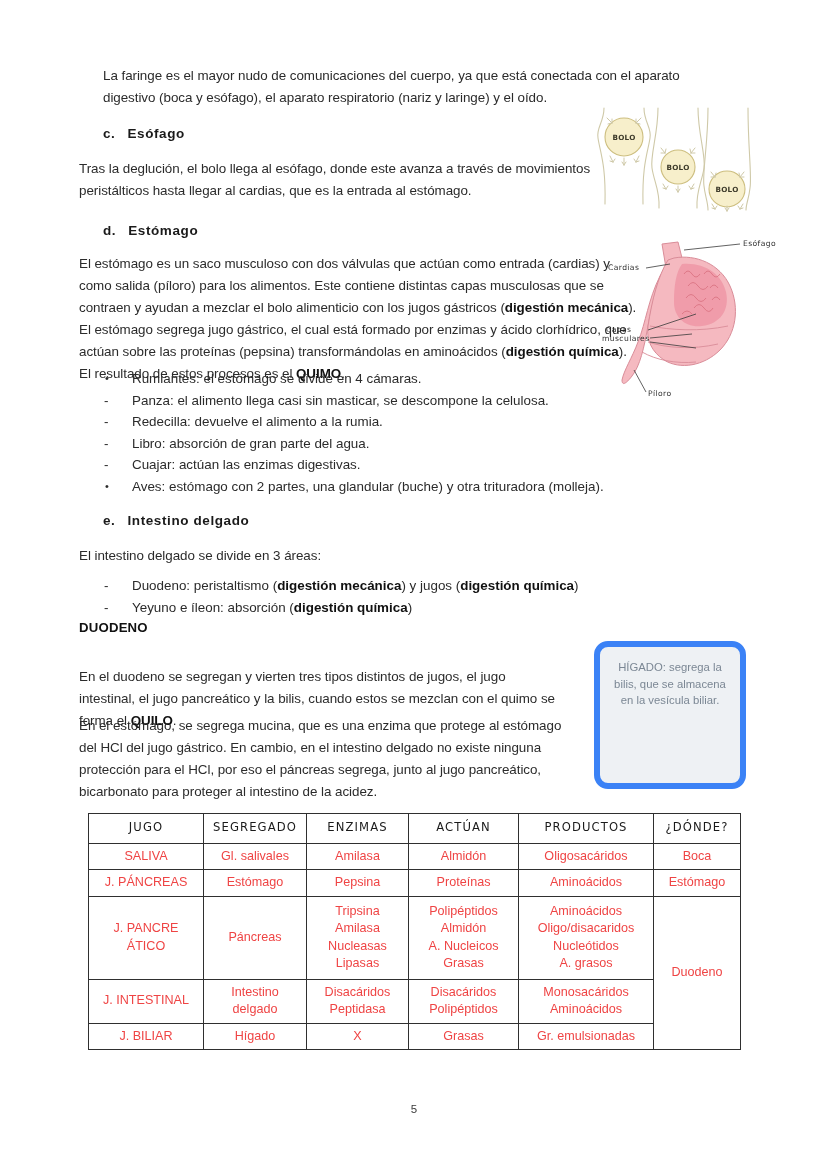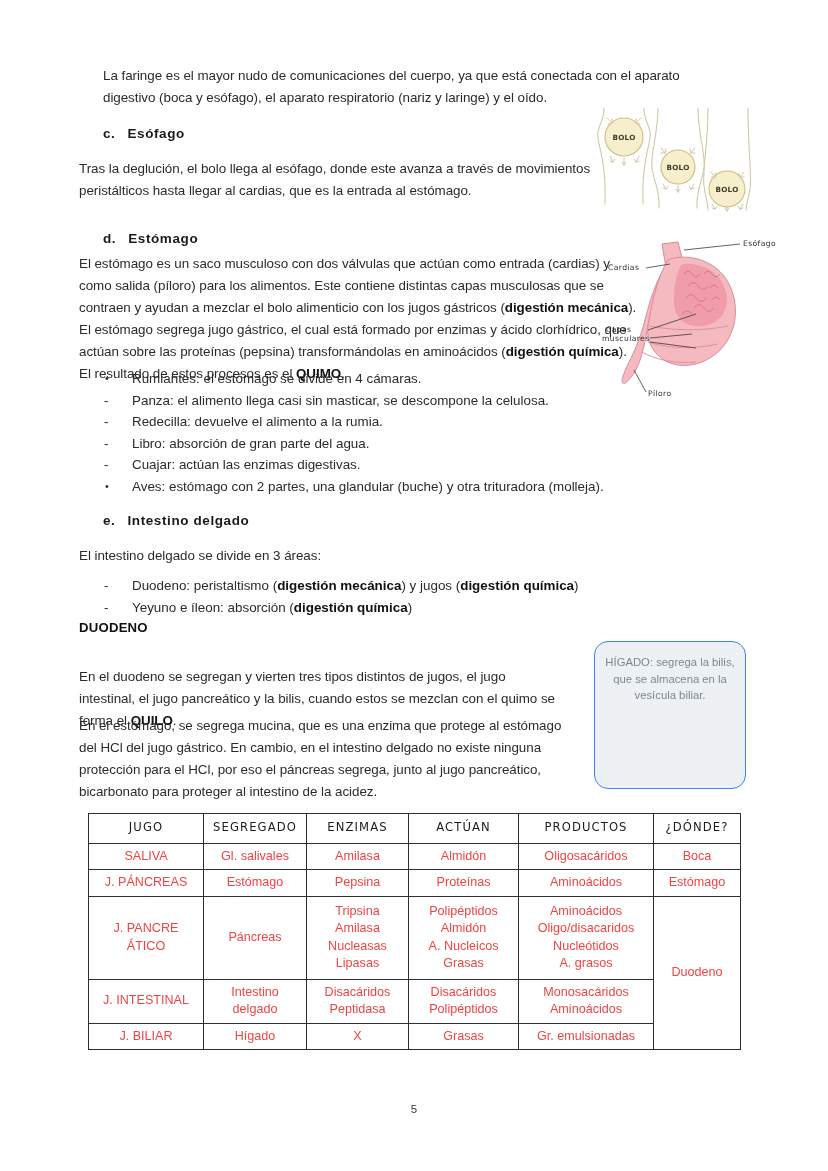--- a/index.html
+++ b/index.html
@@ -57,21 +57,21 @@
     color:#2b2b2b;
     font-size:13.4px;
   }
   .li .mk.dot{font-size:11px;left:10px;top:0px;}
   .li b{font-weight:700;color:#111;}
 
   
   .callout{
     position:absolute;
     background:#eef1f4;
-    border:1px solid #3b82f6;
+    border:6px solid #3b82f6;
     border-radius:14px;
     box-sizing:border-box;
     padding:12px 10px 12px 10px;
     text-align:center;
     color:#7b8794;
     font-size:11.3px;
     line-height:16.5px;
   }
   .callout p{margin:0;}
   .callout p + p{margin-top:11px;}
@@ -175,21 +175,21 @@
         <path d="M102,80 l-3,5 M99,85 l3,-1 M99,85 l-2,-3"></path>
         <path d="M119,68 l4,5 M123,73 l-4,0 M123,73 l1,-4"></path>
         <path d="M152,68 l-4,5 M148,73 l4,0 M148,73 l-1,-4"></path>
         <path d="M120,100 l3,5 M123,105 l-3,-1 M123,105 l2,-3"></path>
         <path d="M135,102 l0,5 M135,107 l-2,-3 M135,107 l2,-3"></path>
         <path d="M151,100 l-3,5 M148,105 l3,-1 M148,105 l-2,-3"></path>
       </g>
     </svg>
   </div>
 
-  <div class="heading" style="left:103px;top:223px;margin-top:8px;">
+  <div class="heading" style="left:103px;top:223px;">
     <span class="ltr">d.</span><span>Estómago</span>
   </div>
 
   <div class="para" style="left:79px;top:253px;width:560px;">
     <span>El estómago es un saco musculoso con dos válvulas que actúan como entrada (cardias) y como salida (píloro) para los alimentos. Este contiene distintas capas musculosas que se contraen y ayudan a mezclar el bolo alimenticio con los jugos gástricos (</span><b>digestión mecánica</b><span>). El estómago segrega jugo gástrico, el cual está formado por enzimas y ácido clorhídrico, que actúan sobre las proteínas (pepsina) transformándolas en aminoácidos (</span><b>digestión química</b><span>). El resultado de estos procesos es el </span><b>QUIMO</b><span>.</span>
   </div>
 
   <div class="fig" style="left:600px;top:230px;">
     <svg width="180" height="170" viewBox="0 0 180 170">
 

